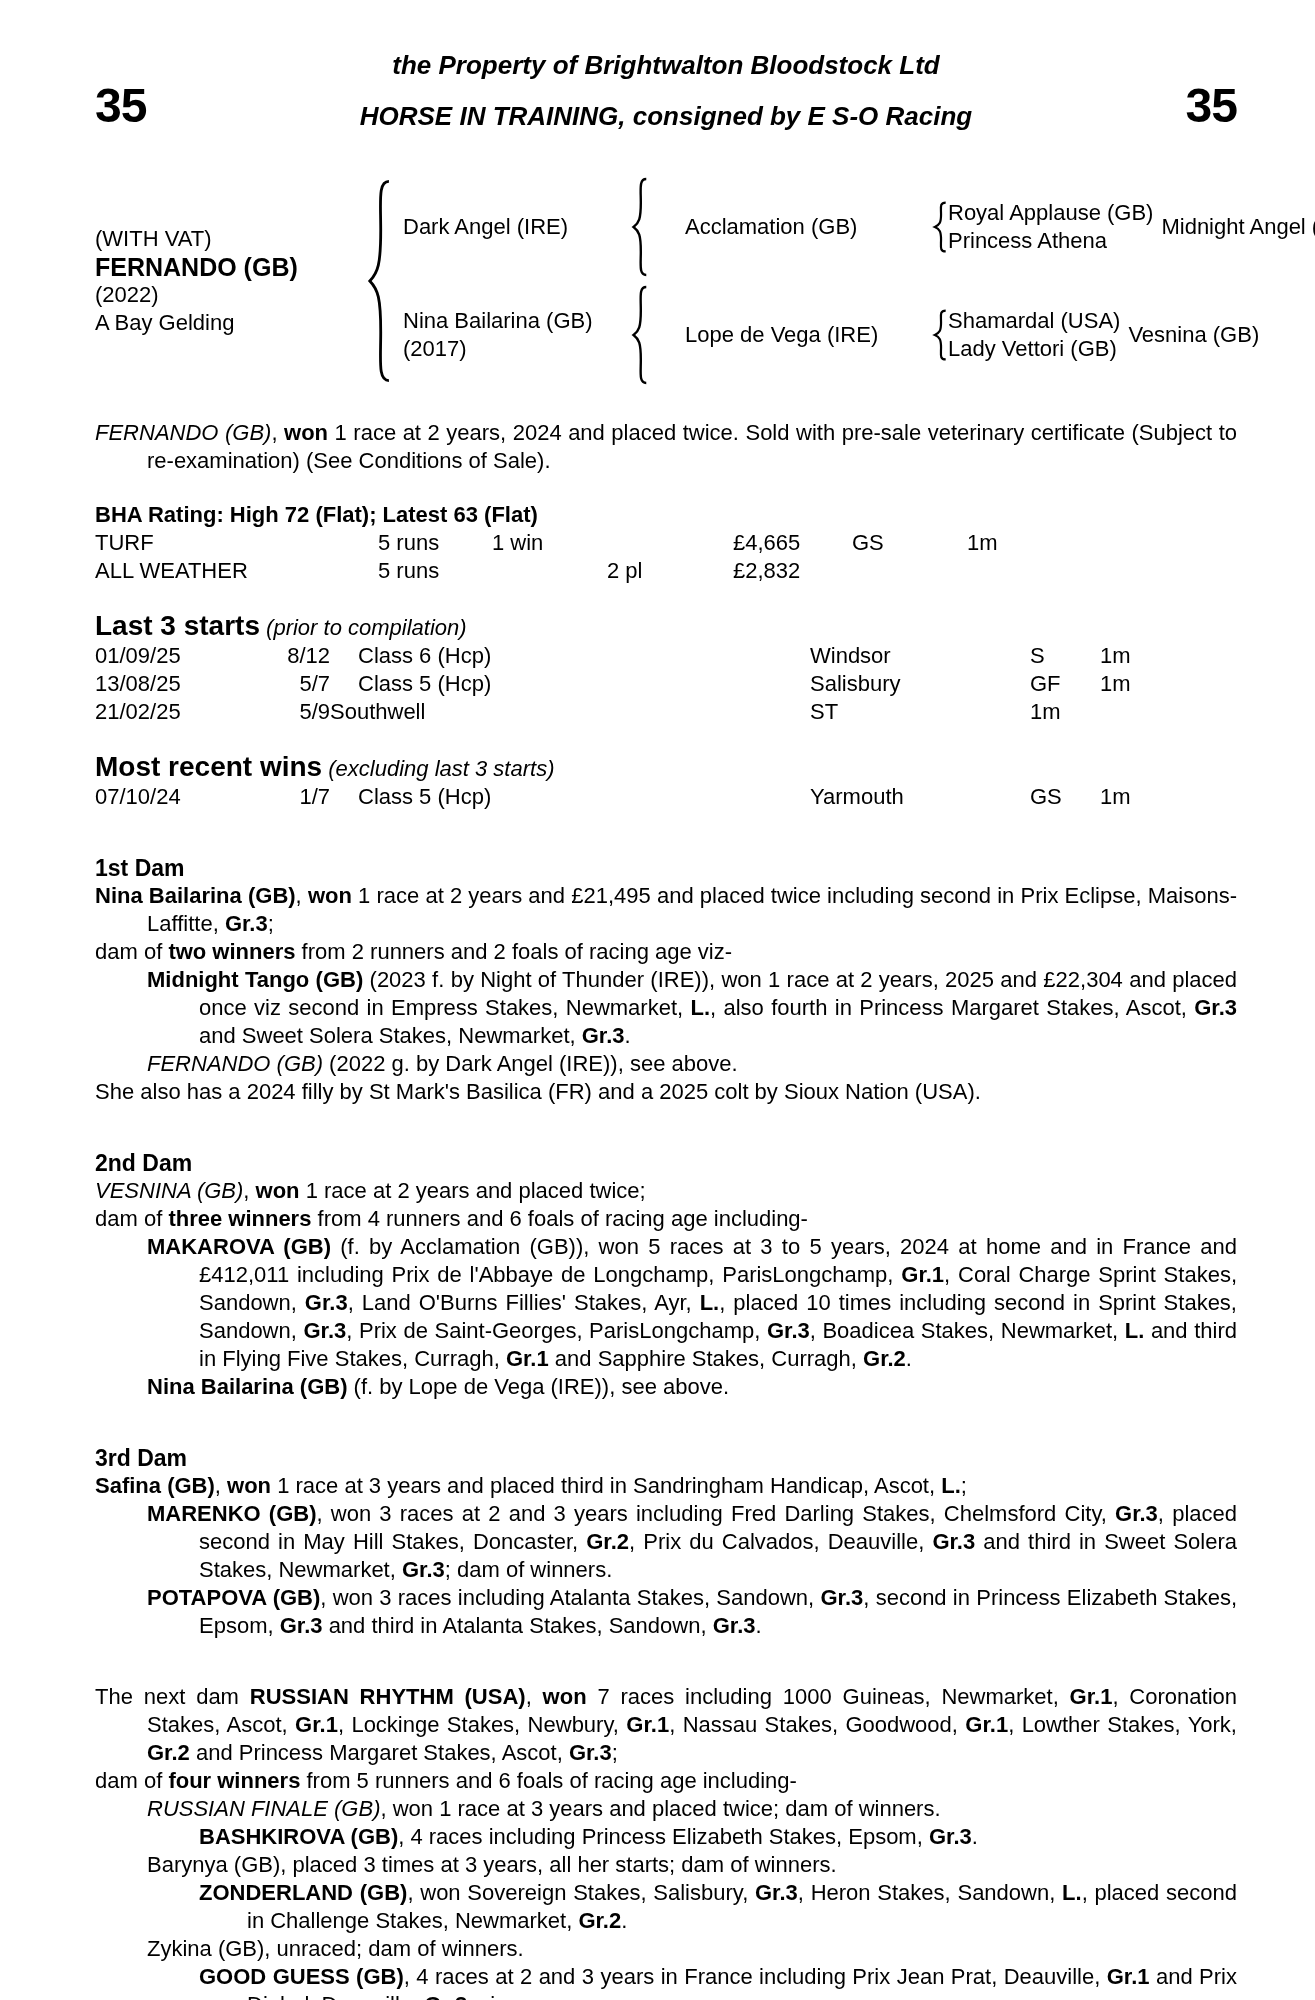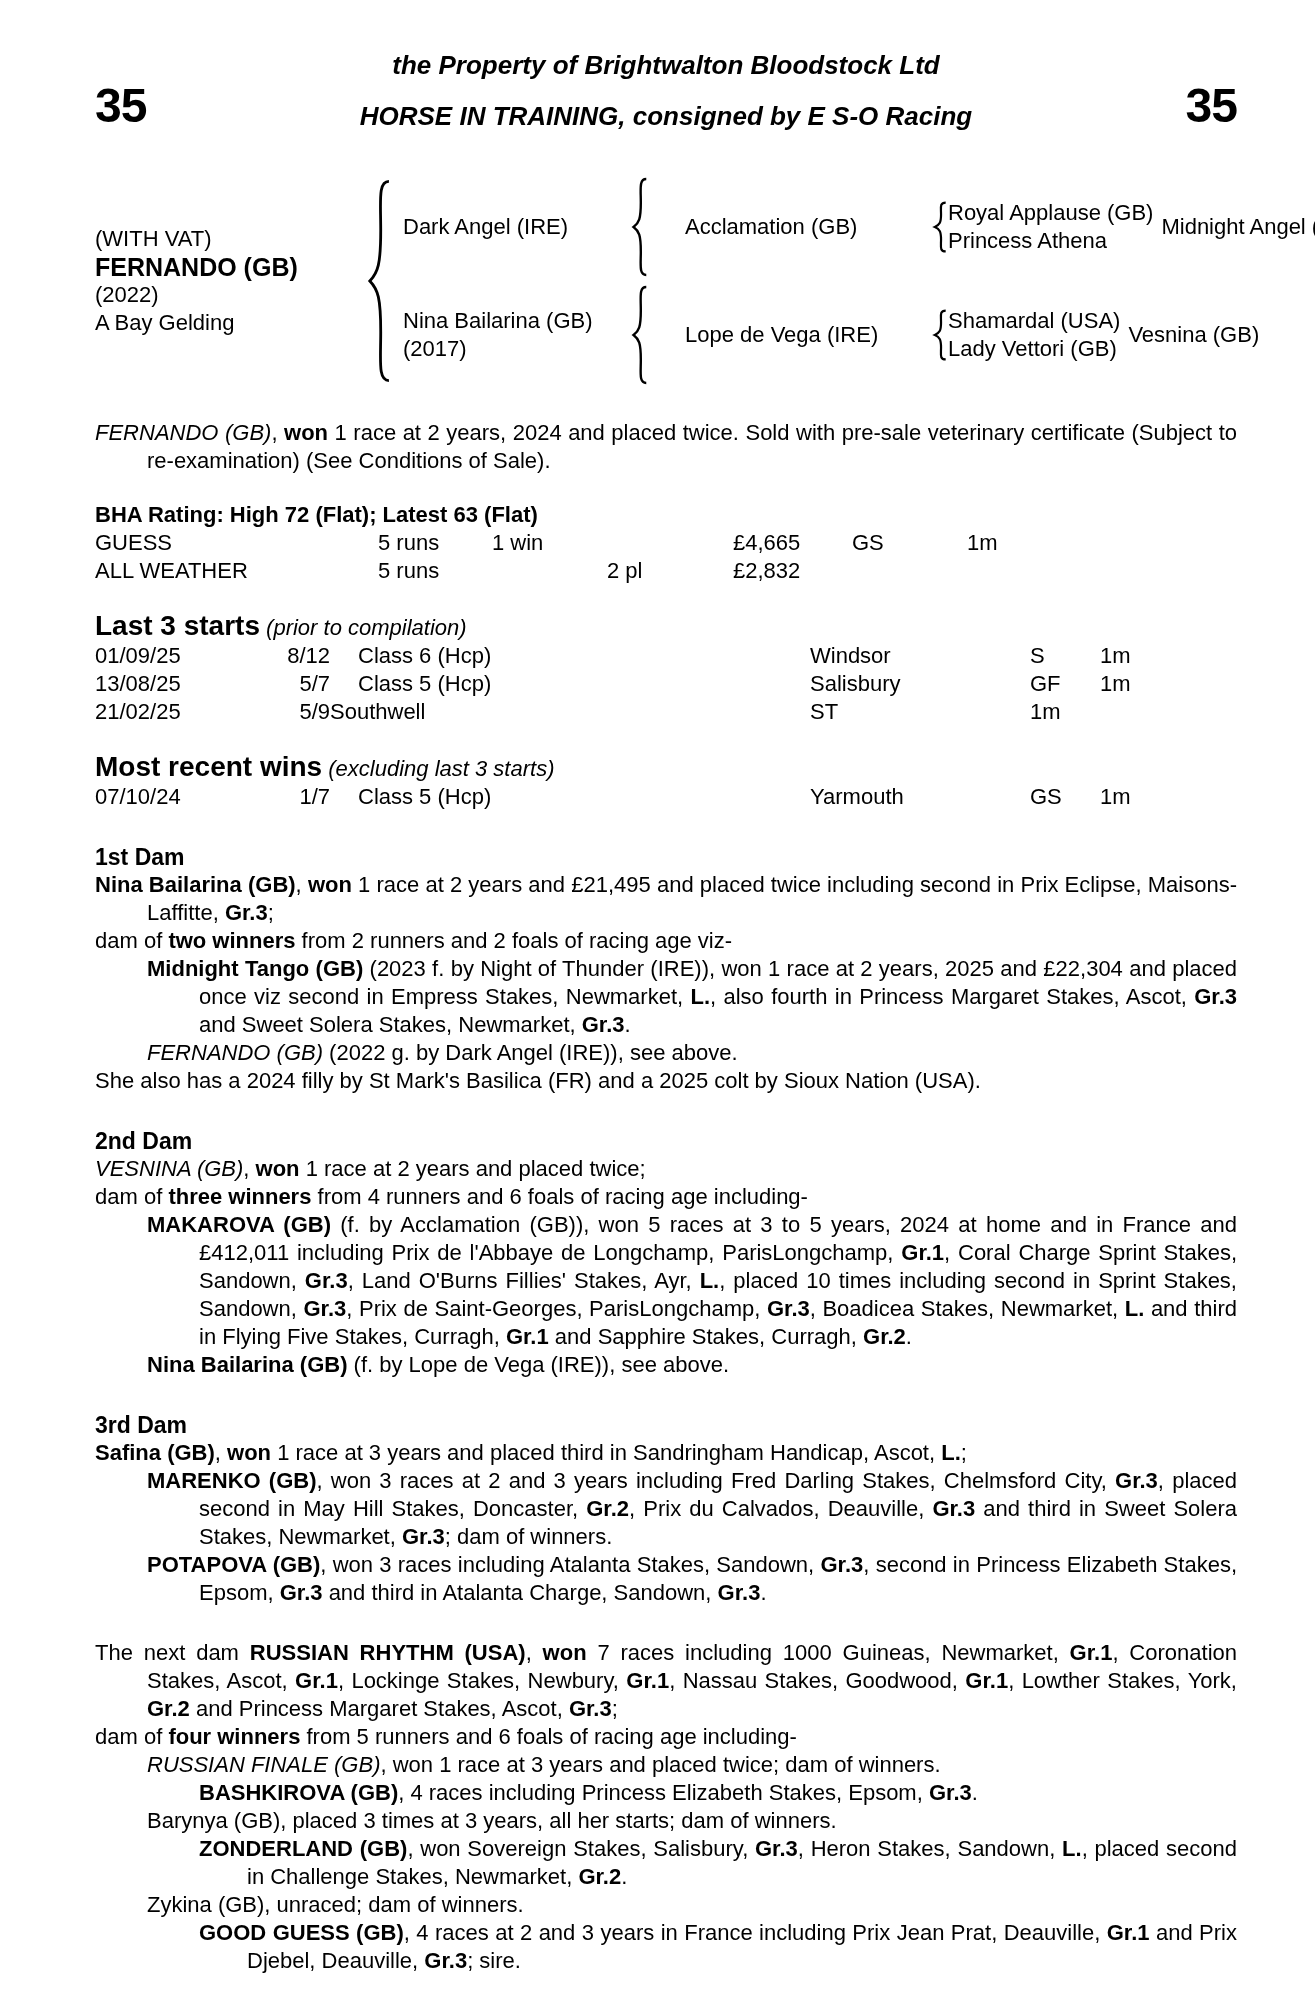--- a/index.html
+++ b/index.html
@@ -45,21 +45,21 @@
   
   .bha{margin-top:26px;}
   .bha-row{display:grid;grid-template-columns:283px 114px 115px 126px 119px 115px 1fr;}
   .starts{margin-top:27px;}
   .sec-head .b{font-size:28px;}
   .start-row{display:grid;grid-template-columns:145px 90px 480px 220px 70px 1fr;}
   .pos{text-align:right;}
   .race{padding-left:28px;}
 
   
-  #dam-sections section{margin-top:32px;}
+  #dam-sections section{margin-top:43px;}
   .dam-title{font-weight:bold;font-size:23px;}
 </style>
 </head>
 <body>
 
 <div class="page">
 
   <header>
     <div class="lot">35</div>
     <div class="title-block">
@@ -144,21 +144,21 @@
 
     </div>
   </section>
 
   <p class="para f0c1 race-record"><span class="i">FERNANDO (GB)</span><span>, </span><span class="b">won</span><span> 1 race at 2 years, 2024 and placed twice. Sold with pre-sale veterinary certificate (Subject to re-examination) (See Conditions of Sale).</span></p>
 
   <section class="bha">
     <div class="b">BHA Rating: High 72 (Flat); Latest 63 (Flat)</div>
     <div id="bha-rows">
         <div class="bha-row">
-          <div class="">GUESS</div>
+          <div class="">TURF</div>
           <div class="">5 runs</div>
           <div class="">1 win</div>
           <div class=""></div>
           <div class="">£4,665</div>
           <div class="">GS</div>
           <div class="">1m</div>
         </div>
         <div class="bha-row">
           <div class="">ALL WEATHER</div>
           <div class="">5 runs</div>
@@ -227,21 +227,21 @@
         <div class="dam-title">2nd Dam</div>
         <div class="para f0c1"><span class="i">VESNINA (GB)</span><span>, </span><span class="b">won</span><span> 1 race at 2 years and placed twice;</span></div>
         <div class="para f0c1"><span>dam of </span><span class="b">three winners</span><span> from 4 runners and 6 foals of racing age including-</span></div>
         <div class="para f1c2"><span class="b">MAKAROVA (GB)</span><span> (f. by Acclamation (GB)), won 5 races at 3 to 5 years, 2024 at home and in France and £412,011 including Prix de l'Abbaye de Longchamp, ParisLongchamp, </span><span class="b">Gr.1</span><span>, Coral Charge Sprint Stakes, Sandown, </span><span class="b">Gr.3</span><span>, Land O'Burns Fillies' Stakes, Ayr, </span><span class="b">L.</span><span>, placed 10 times including second in Sprint Stakes, Sandown, </span><span class="b">Gr.3</span><span>, Prix de Saint-Georges, ParisLongchamp, </span><span class="b">Gr.3</span><span>, Boadicea Stakes, Newmarket, </span><span class="b">L.</span><span> and third in Flying Five Stakes, Curragh, </span><span class="b">Gr.1</span><span> and Sapphire Stakes, Curragh, </span><span class="b">Gr.2</span><span>.</span></div>
         <div class="para f1c2"><span class="b">Nina Bailarina (GB)</span><span> (f. by Lope de Vega (IRE)), see above.</span></div>
       </section>
       <section>
         <div class="dam-title">3rd Dam</div>
         <div class="para f0c1"><span class="b">Safina (GB)</span><span>, </span><span class="b">won</span><span> 1 race at 3 years and placed third in Sandringham Handicap, Ascot, </span><span class="b">L.</span><span>;</span></div>
         <div class="para f1c2"><span class="b">MARENKO (GB)</span><span>, won 3 races at 2 and 3 years including Fred Darling Stakes, Chelmsford City, </span><span class="b">Gr.3</span><span>, placed second in May Hill Stakes, Doncaster, </span><span class="b">Gr.2</span><span>, Prix du Calvados, Deauville, </span><span class="b">Gr.3</span><span> and third in Sweet Solera Stakes, Newmarket, </span><span class="b">Gr.3</span><span>; dam of winners.</span></div>
-        <div class="para f1c2"><span class="b">POTAPOVA (GB)</span><span>, won 3 races including Atalanta Stakes, Sandown, </span><span class="b">Gr.3</span><span>, second in Princess Elizabeth Stakes, Epsom, </span><span class="b">Gr.3</span><span> and third in Atalanta Charge, Sandown, </span><span class="b">Gr.3</span><span>.</span></div>
+        <div class="para f1c2"><span class="b">POTAPOVA (GB)</span><span>, won 3 races including Atalanta Stakes, Sandown, </span><span class="b">Gr.3</span><span>, second in Princess Elizabeth Stakes, Epsom, </span><span class="b">Gr.3</span><span> and third in Atalanta Stakes, Sandown, </span><span class="b">Gr.3</span><span>.</span></div>
       </section>
       <section>
         <div class="para f0c1"><span>The next dam </span><span class="b">RUSSIAN RHYTHM (USA)</span><span>, </span><span class="b">won</span><span> 7 races including 1000 Guineas, Newmarket, </span><span class="b">Gr.1</span><span>, Coronation Stakes, Ascot, </span><span class="b">Gr.1</span><span>, Lockinge Stakes, Newbury, </span><span class="b">Gr.1</span><span>, Nassau Stakes, Goodwood, </span><span class="b">Gr.1</span><span>, Lowther Stakes, York, </span><span class="b">Gr.2</span><span> and Princess Margaret Stakes, Ascot, </span><span class="b">Gr.3</span><span>;</span></div>
         <div class="para f0c1"><span>dam of </span><span class="b">four winners</span><span> from 5 runners and 6 foals of racing age including-</span></div>
         <div class="para f1c2"><span class="i">RUSSIAN FINALE (GB)</span><span>, won 1 race at 3 years and placed twice; dam of winners.</span></div>
         <div class="para f2c3"><span class="b">BASHKIROVA (GB)</span><span>, 4 races including Princess Elizabeth Stakes, Epsom, </span><span class="b">Gr.3</span><span>.</span></div>
         <div class="para f1c2"><span>Barynya (GB), placed 3 times at 3 years, all her starts; dam of winners.</span></div>
         <div class="para f2c3"><span class="b">ZONDERLAND (GB)</span><span>, won Sovereign Stakes, Salisbury, </span><span class="b">Gr.3</span><span>, Heron Stakes, Sandown, </span><span class="b">L.</span><span>, placed second in Challenge Stakes, Newmarket, </span><span class="b">Gr.2</span><span>.</span></div>
         <div class="para f1c2"><span>Zykina (GB), unraced; dam of winners.</span></div>
         <div class="para f2c3"><span class="b">GOOD GUESS (GB)</span><span>, 4 races at 2 and 3 years in France including Prix Jean Prat, Deauville, </span><span class="b">Gr.1</span><span> and Prix Djebel, Deauville, </span><span class="b">Gr.3</span><span>; sire.</span></div>

